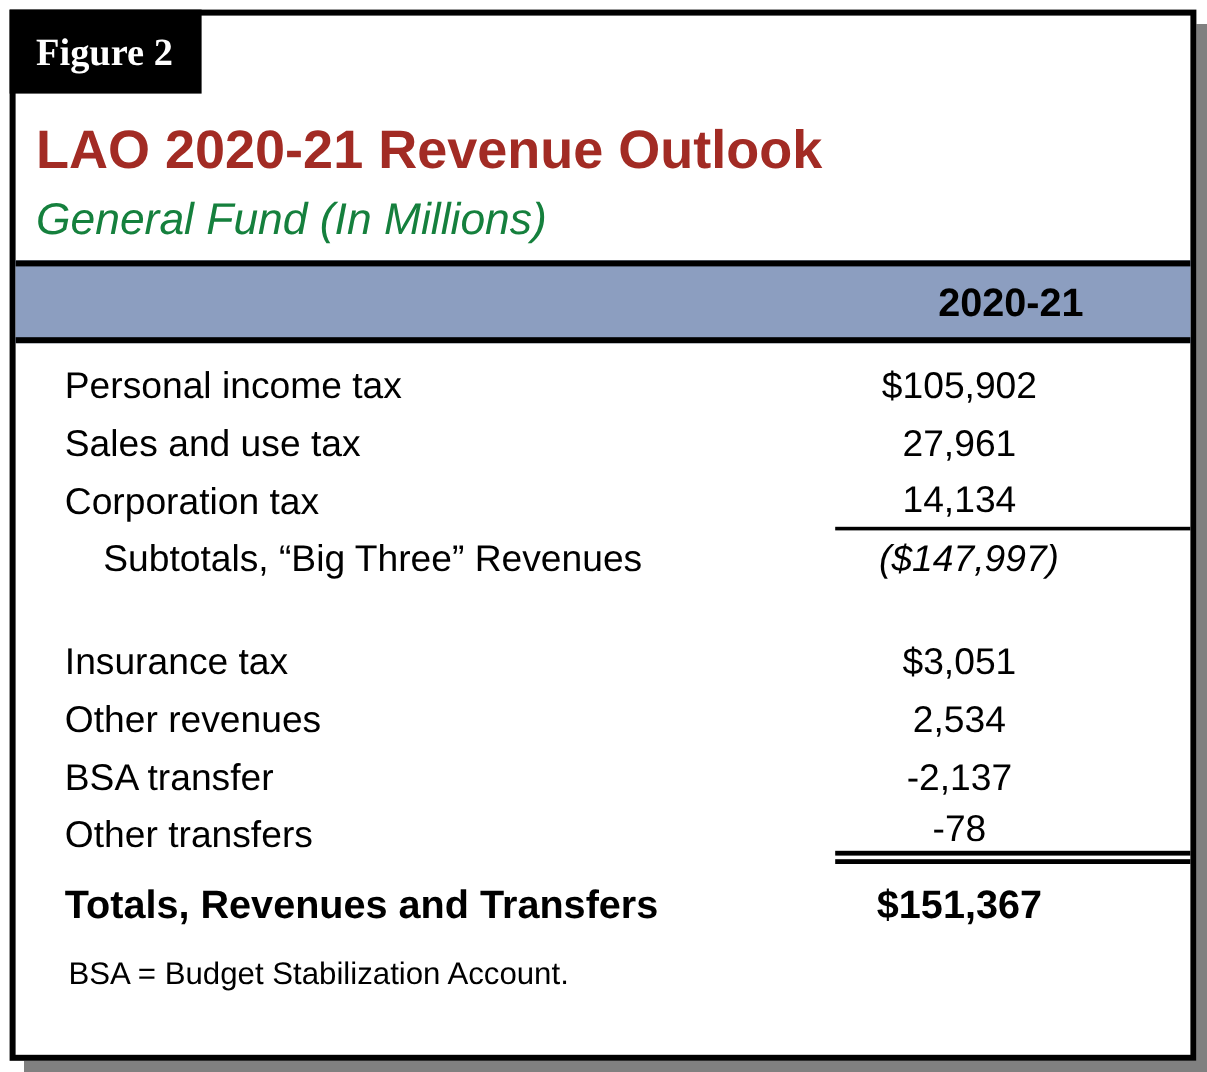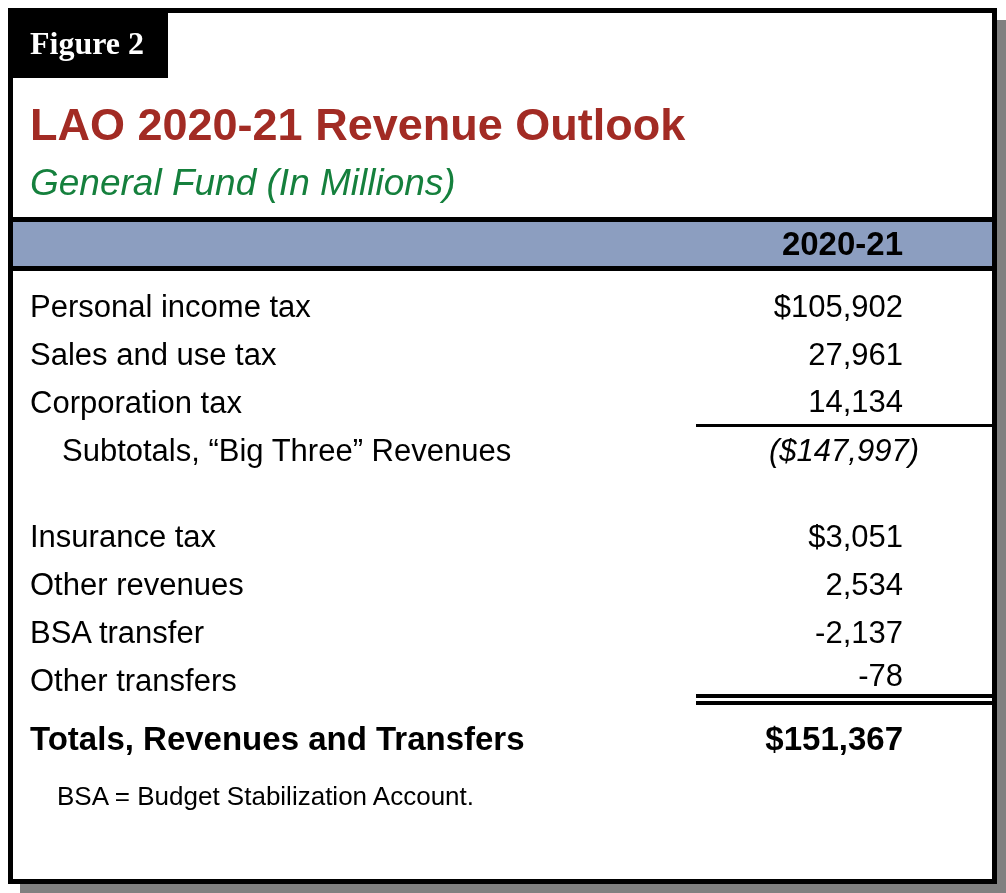--- a/index.html
+++ b/index.html
@@ -47,21 +47,21 @@
   .subtitle{
     margin:13px 0 0 17px;
     font-size:37px;
     line-height:42px;
     font-style:italic;
     color:#15803d;
   }
   .header-band{
     margin-top:13px;
     width:100%;
-    height:54px;
+    height:69px;
     border-top:5px solid var(--ink);
     border-bottom:5px solid var(--ink);
     background:var(--blue);
     display:flex;
     align-items:center;
     justify-content:flex-end;
     padding-right:89px;
     font-size:33px;
     font-weight:bold;
   }
@@ -71,26 +71,27 @@
     justify-content:space-between;
     align-items:stretch;
     height:48px;
     font-size:31px;
   }
   .row .label{
     display:flex;
     align-items:center;
     padding-left:17px;
     white-space:nowrap;
+    margin-left:24px;
   }
   .row .value{
     width:296px;
     display:flex;
     align-items:center;
-    justify-content:flex-end;
+    justify-content:center;
     padding-right:89px;
     white-space:nowrap;
   }
   .row.indent-1 .label{ padding-left:49px; }
   .row.indent-2 .label{ }
   .row.bold{ font-weight:bold; font-size:33px; }
   .row.gap-large{ margin-top:38px; }
   .row.gap-small{ margin-top:8px; height:52px; }
   .value.rule-single{ border-bottom:3px solid var(--ink); }
   .value.rule-double{ border-bottom:11px double var(--ink); }

